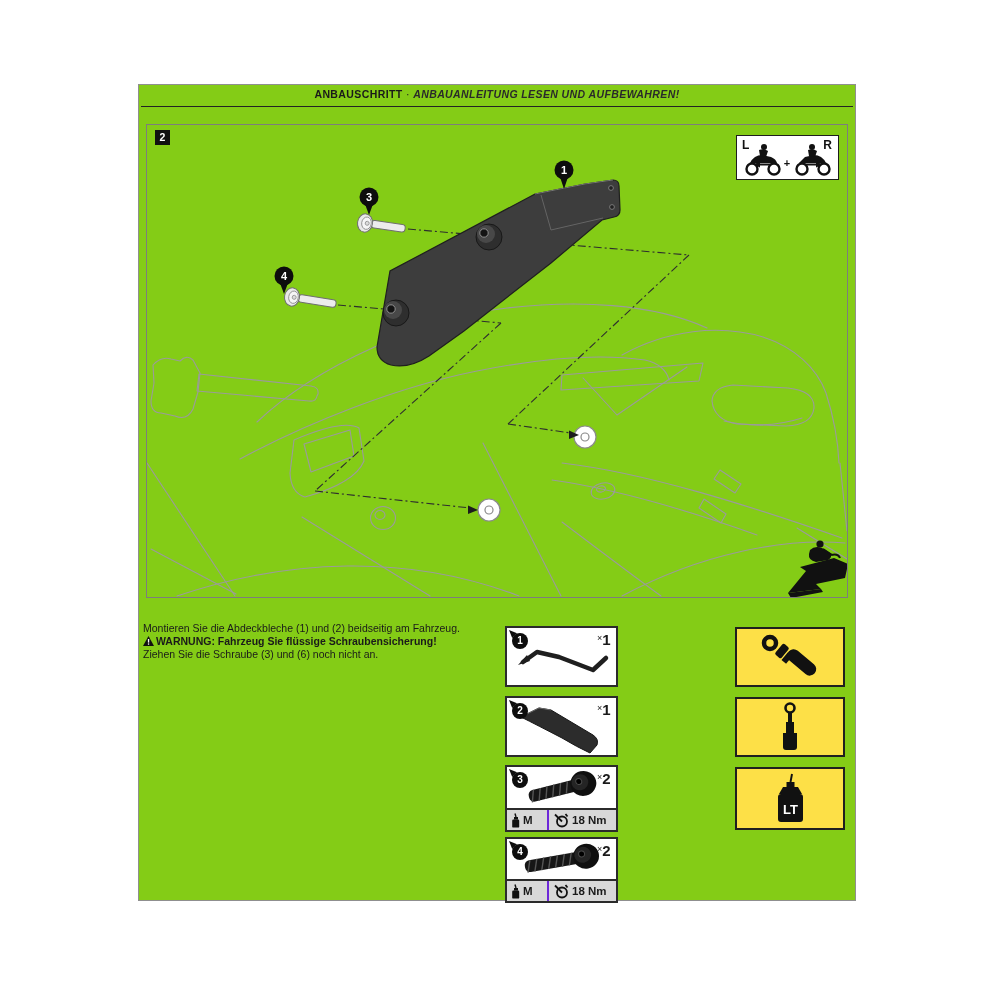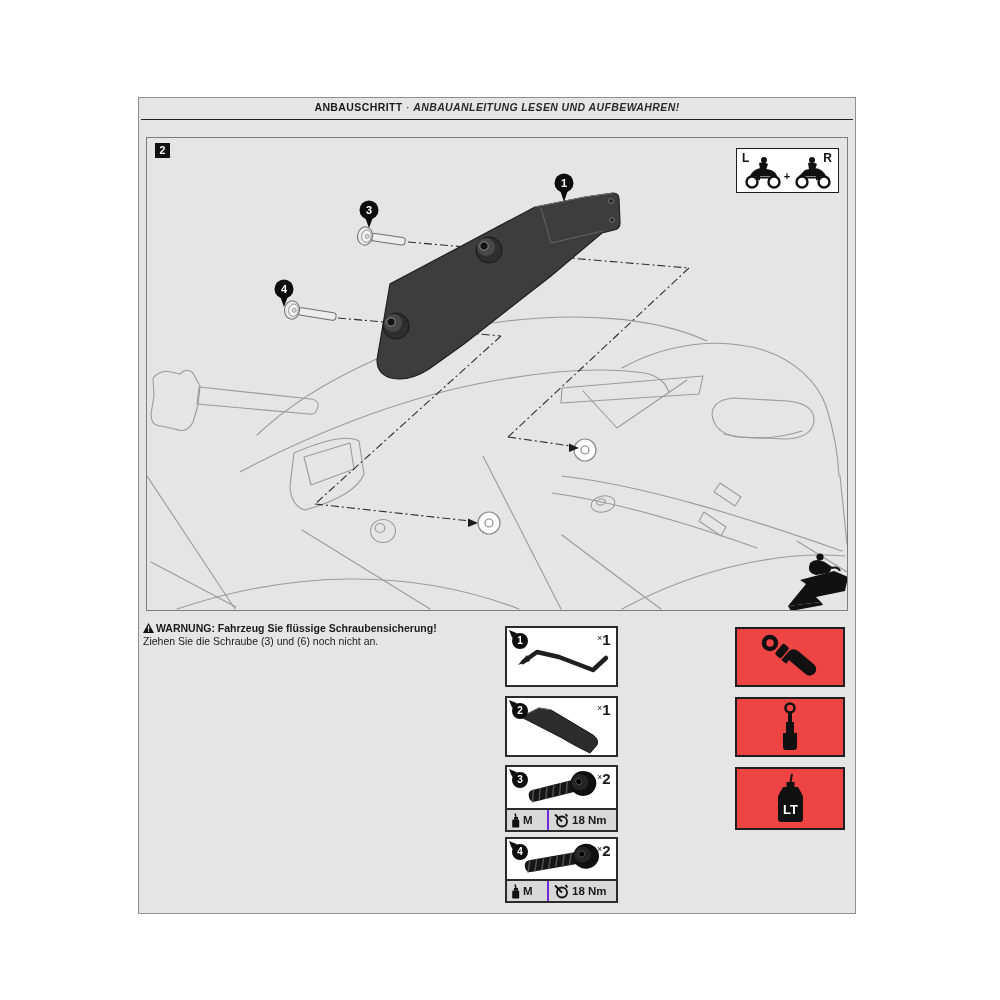--- a/index.html
+++ b/index.html
@@ -1,33 +1,33 @@
 <!DOCTYPE html>
 <html><head>
 <meta charset="utf-8">
 <style>
   html,body{margin:0;padding:0;background:#fff;}
   body{width:1000px;height:1000px;position:relative;font-family:"Liberation Sans",sans-serif;color:#1a1a1a;}
-  .page{position:absolute;left:138px;top:97px;width:718px;height:817px;border:1px solid #8f8f8f;box-sizing:border-box;background:#e5e5e5;}
+  .page{position:absolute;left:138px;top:84px;width:718px;height:817px;border:1px solid #8f8f8f;box-sizing:border-box;background:#84cc16;}
   .header{position:absolute;left:2px;right:2px;top:0;height:18px;border-bottom:1.5px solid #232323;text-align:center;
           font-size:10.5px;letter-spacing:.4px;padding-top:3px;white-space:nowrap;}
   .header b{font-weight:700;}
   .header i{font-style:italic;font-weight:600;color:#2a2a2a;}
   .frame{position:absolute;left:7px;top:39px;width:702px;height:474px;border:1px solid #7d7d7d;box-sizing:border-box;}
   .frame svg.diagram{position:absolute;left:0;top:0;}
   .badge{position:absolute;left:8px;top:5px;width:15px;height:15px;background:#111;color:#fff;
          font-size:10.5px;font-weight:700;text-align:center;line-height:15px;}
   .lrbox{position:absolute;left:589px;top:10px;width:103px;height:45px;border:1.5px solid #1d1d1d;box-sizing:border-box;background:#fff;}
   
   .instr{position:absolute;left:143px;top:622px;width:360px;font-size:10.5px;line-height:13px;}
   .instr .warn{font-weight:700;}
   .warn-icon{display:inline-block;vertical-align:-1px;margin-right:2px;}
   
   .pbox{position:absolute;left:505px;width:113px;border:2px solid #2b2b2b;box-sizing:border-box;background:#fff;}
-  .tbox{position:absolute;left:735px;width:110px;border:2px solid #1f1f1f;box-sizing:border-box;background:#ef4444;
+  .tbox{position:absolute;left:735px;width:110px;border:2px solid #1f1f1f;box-sizing:border-box;background:#fde047;
         display:flex;align-items:center;justify-content:center;}
   .pin{position:absolute;left:5px;top:5px;width:16px;height:16px;border-radius:50%;background:#0d0d0d;color:#fff;
        font-size:10px;font-weight:700;text-align:center;line-height:16px;z-index:2;}
   .pin::before{content:"";position:absolute;left:-3px;top:-3px;width:8px;height:8px;background:#0d0d0d;
        clip-path:polygon(0 0,100% 40%,40% 100%);}
   .qty{position:absolute;top:3px;right:6px;z-index:2;}
   .qty .x{font-size:9px;vertical-align:4px;color:#222;}
   .qty .n{font-size:15px;font-weight:700;letter-spacing:-.5px;}
   .pimg{position:absolute;left:0;top:0;right:0;}
   .specbar{position:absolute;left:0;right:0;bottom:0;height:20px;background:#d8d8d8;border-top:2px solid #2b2b2b;
@@ -180,20 +180,21 @@
           <path d="M 13,14 Q 18,12 22,15 L 20,21 L 14,20 Z" fill="#111"></path>
           <path d="M 10,28.5 L 22,28.5" stroke="#111" stroke-width="2"></path>
           <polygon points="21,25.5 21,31.5 28,28.5" fill="#111"></polygon>
         </g>
       </svg>
     </div>
   </div>
 </div>
 
 <div class="instr">
+  <div>Montieren Sie die Abdeckbleche (1) und (2) beidseitig am Fahrzeug.</div>
   <div class="warn">
     <svg class="warn-icon" width="11" height="10" viewBox="0 0 11 10">
       <polygon points="5.5,0 11,10 0,10" fill="#111"></polygon>
       <rect x="4.9" y="3" width="1.3" height="3.6" fill="#fff"></rect>
       <rect x="4.9" y="7.4" width="1.3" height="1.3" fill="#fff"></rect>
     </svg><span>WARNUNG: Fahrzeug Sie flüssige Schraubensicherung!</span>
   </div>
   <div>Ziehen Sie die Schraube (3) und (6) noch nicht an.</div>
 </div>
 

